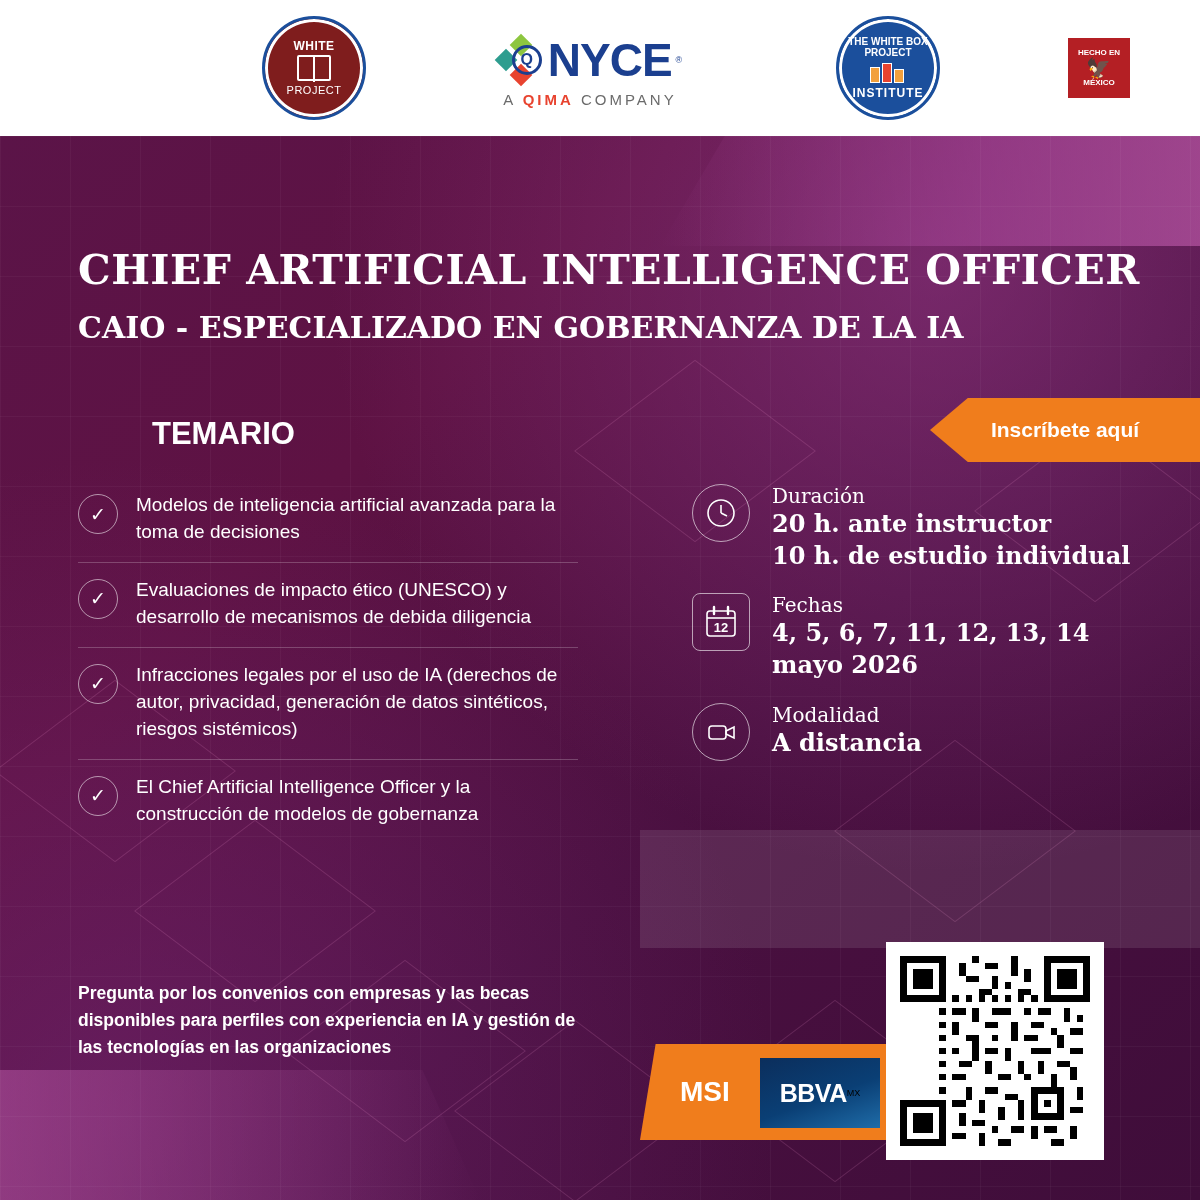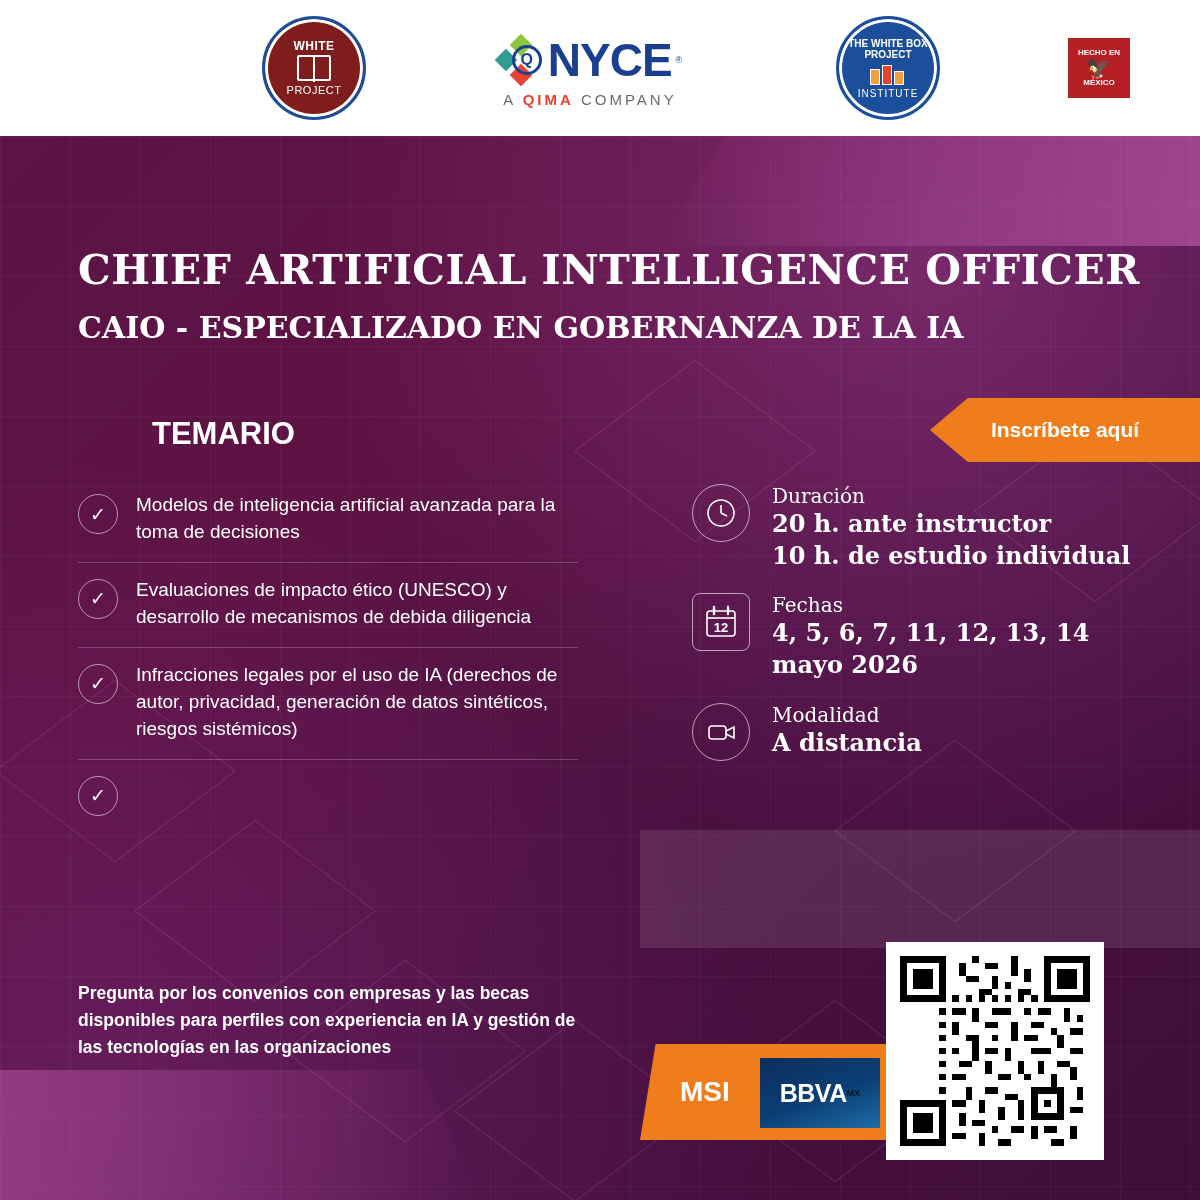--- a/index.html
+++ b/index.html
@@ -78,21 +78,21 @@
     color: #fff; text-align: center;
   }
   .logo-wbi .top-t { font-size: 10px; font-weight: bold; line-height: 1.1; }
   .logo-wbi .books { width: 36px; height: 22px; margin: 3px 0; position: relative; }
   .logo-wbi .books i {
     position: absolute; bottom: 0; width: 10px; background: #f2a03d; border: 1px solid #fff;
   }
   .logo-wbi .books i:nth-child(1) { left: 0; height: 16px; }
   .logo-wbi .books i:nth-child(2) { left: 12px; height: 20px; background: #e8432f; }
   .logo-wbi .books i:nth-child(3) { left: 24px; height: 14px; }
-  .logo-wbi .bot-t { font-size: 10px; font-weight: normal; letter-spacing: 1px; }
+  .logo-wbi .bot-t { font-size: 12px; font-weight: bold; letter-spacing: 1px; }
 
   .logo-hecho {
     position: absolute; left: 1068px; top: 38px;
     width: 62px; height: 60px; background: #b41f24; color: #fff;
     display: flex; flex-direction: column; align-items: center; justify-content: center;
     font-size: 8px; font-weight: bold; text-align: center; line-height: 1.2;
   }
   .logo-hecho .eagle { font-size: 20px; line-height: 1; }
 
   
@@ -286,20 +286,21 @@
     <div class="topic">
       <div class="check">✓</div>
       <div class="topic-text">Evaluaciones de impacto ético (UNESCO) y desarrollo de mecanismos de debida diligencia</div>
     </div>
     <div class="topic">
       <div class="check">✓</div>
       <div class="topic-text">Infracciones legales por el uso de IA (derechos de autor, privacidad, generación de datos sintéticos, riesgos sistémicos)</div>
     </div>
     <div class="topic">
       <div class="check">✓</div>
+      <div class="topic-text">El Chief Artificial Intelligence Officer y la construcción de modelos de gobernanza</div>
     </div>
   </div>
 
   <div class="note">Pregunta por los convenios con empresas y las becas disponibles para perfiles con experiencia en IA y gestión de las tecnologías en las organizaciones</div>
 
   <div class="costo-panel"></div>
 
   <div class="info">
 
     <div class="info-row">

